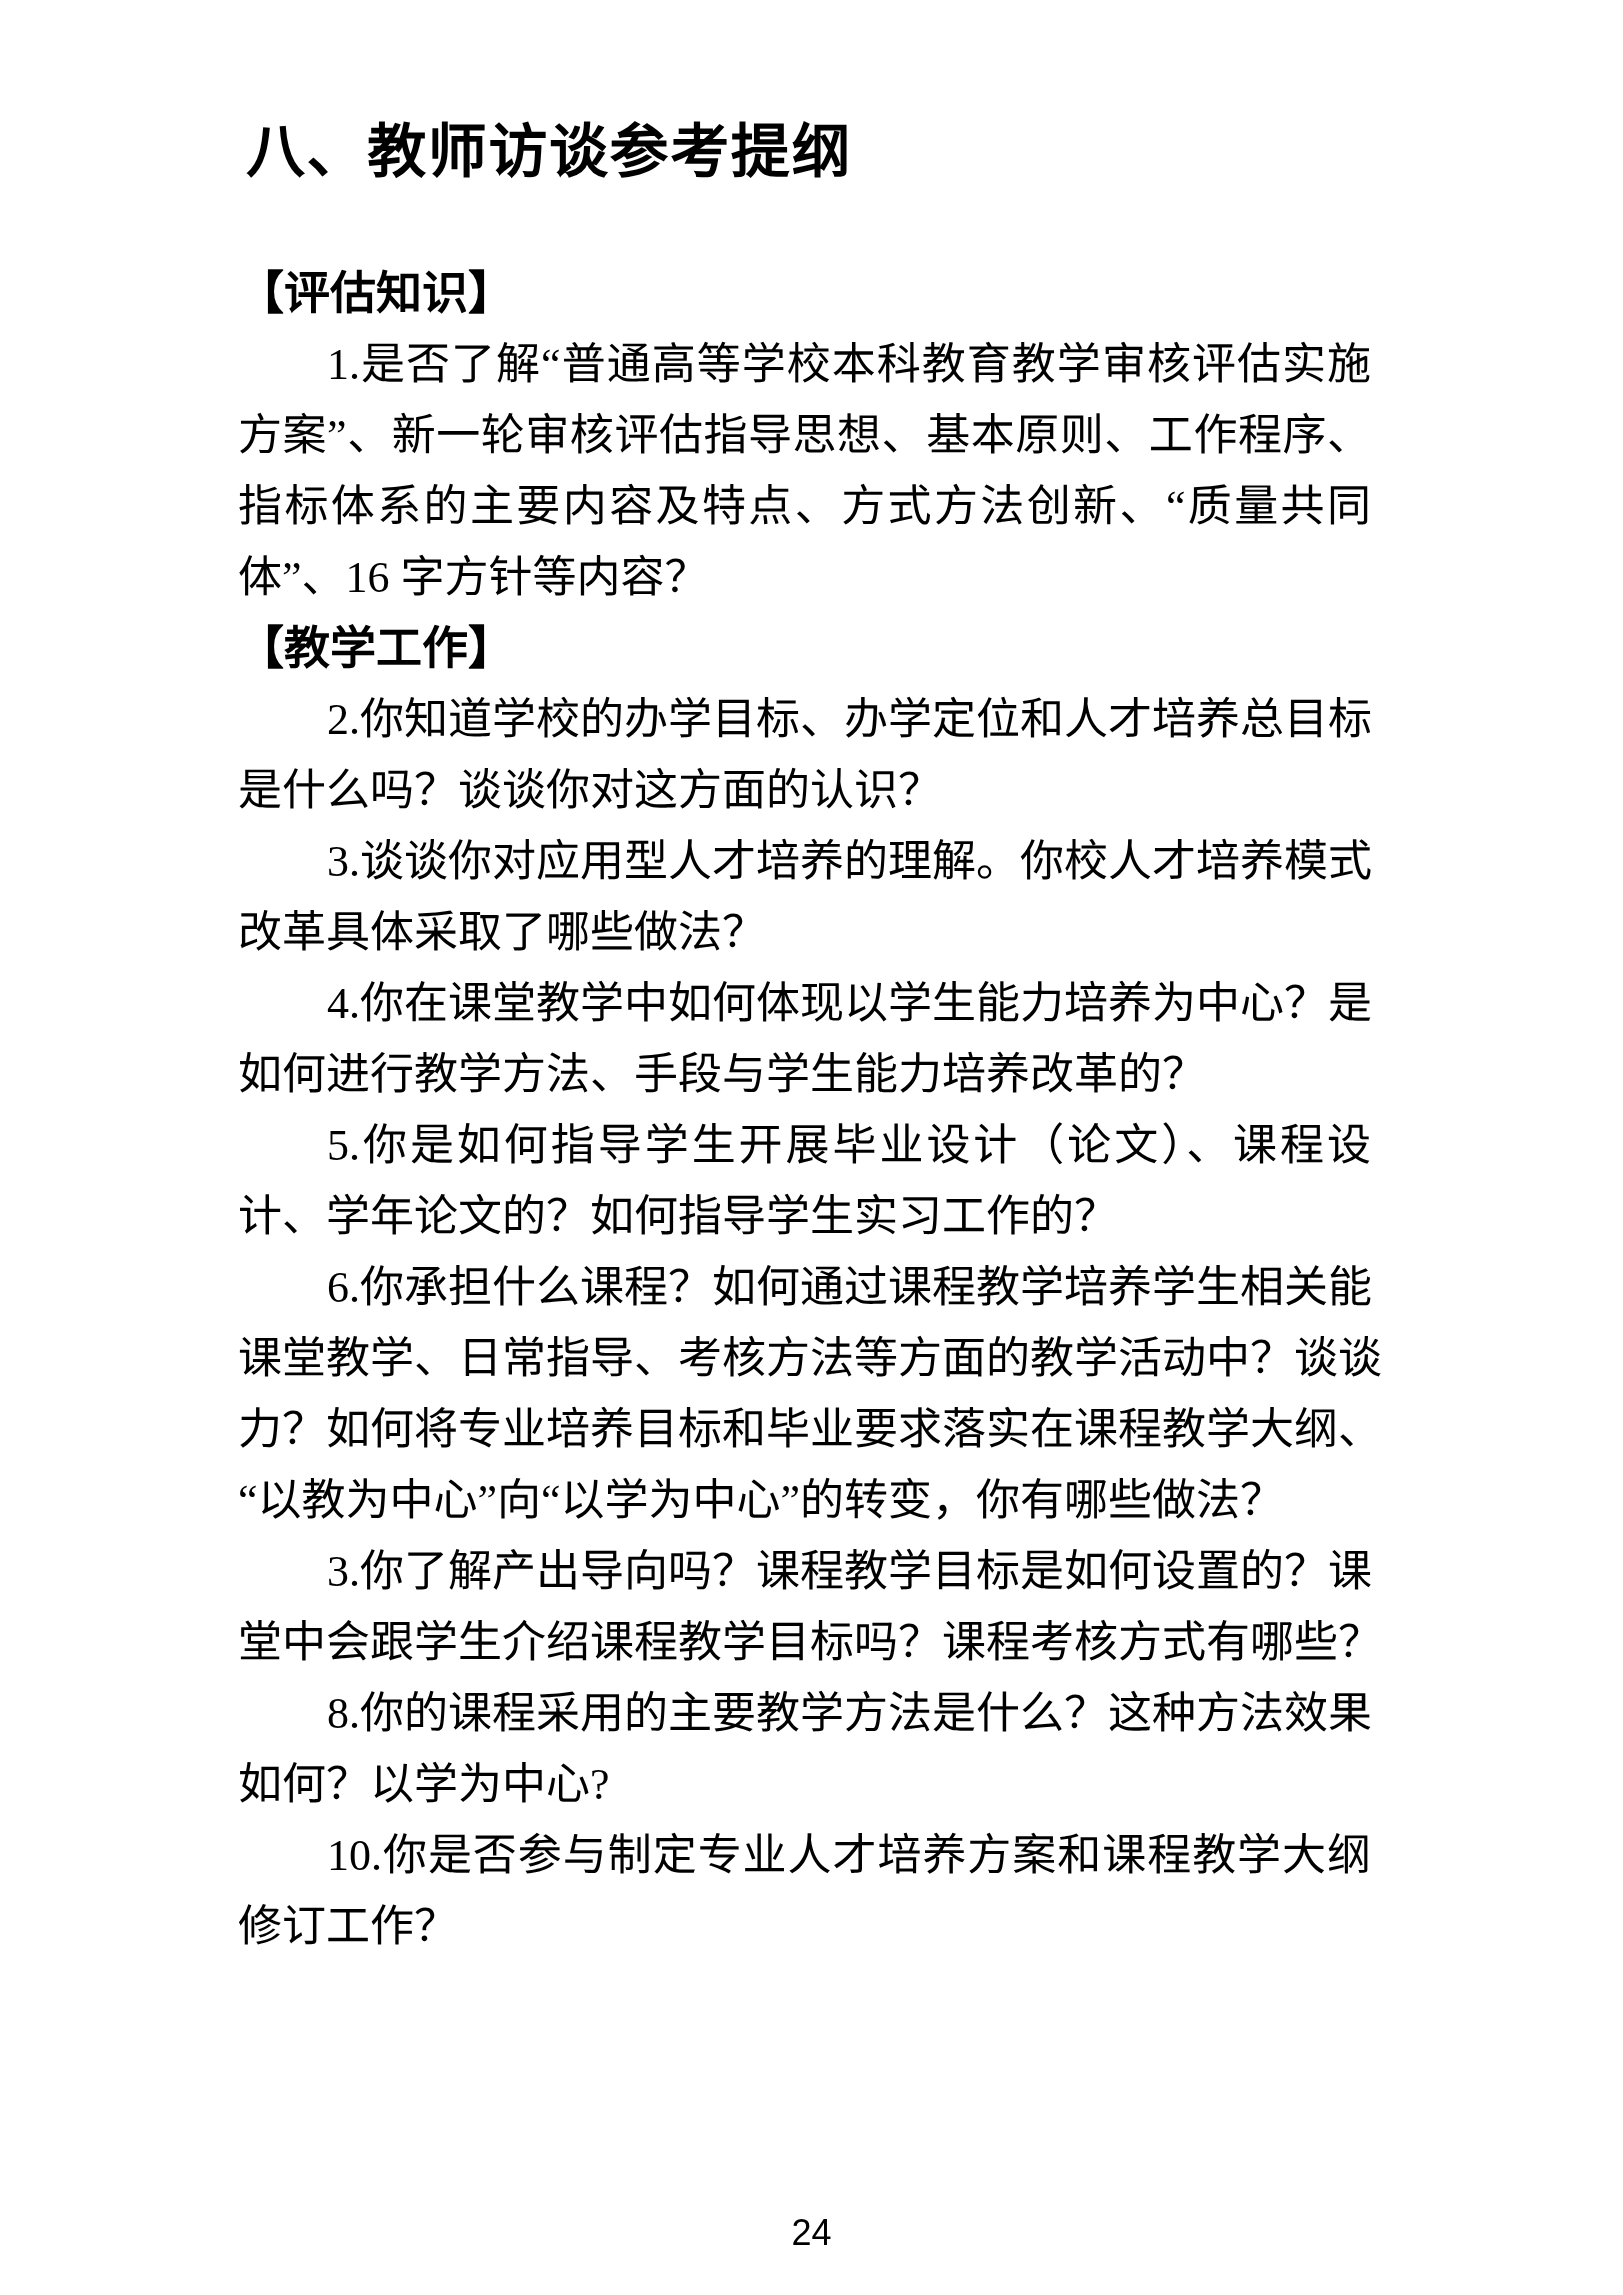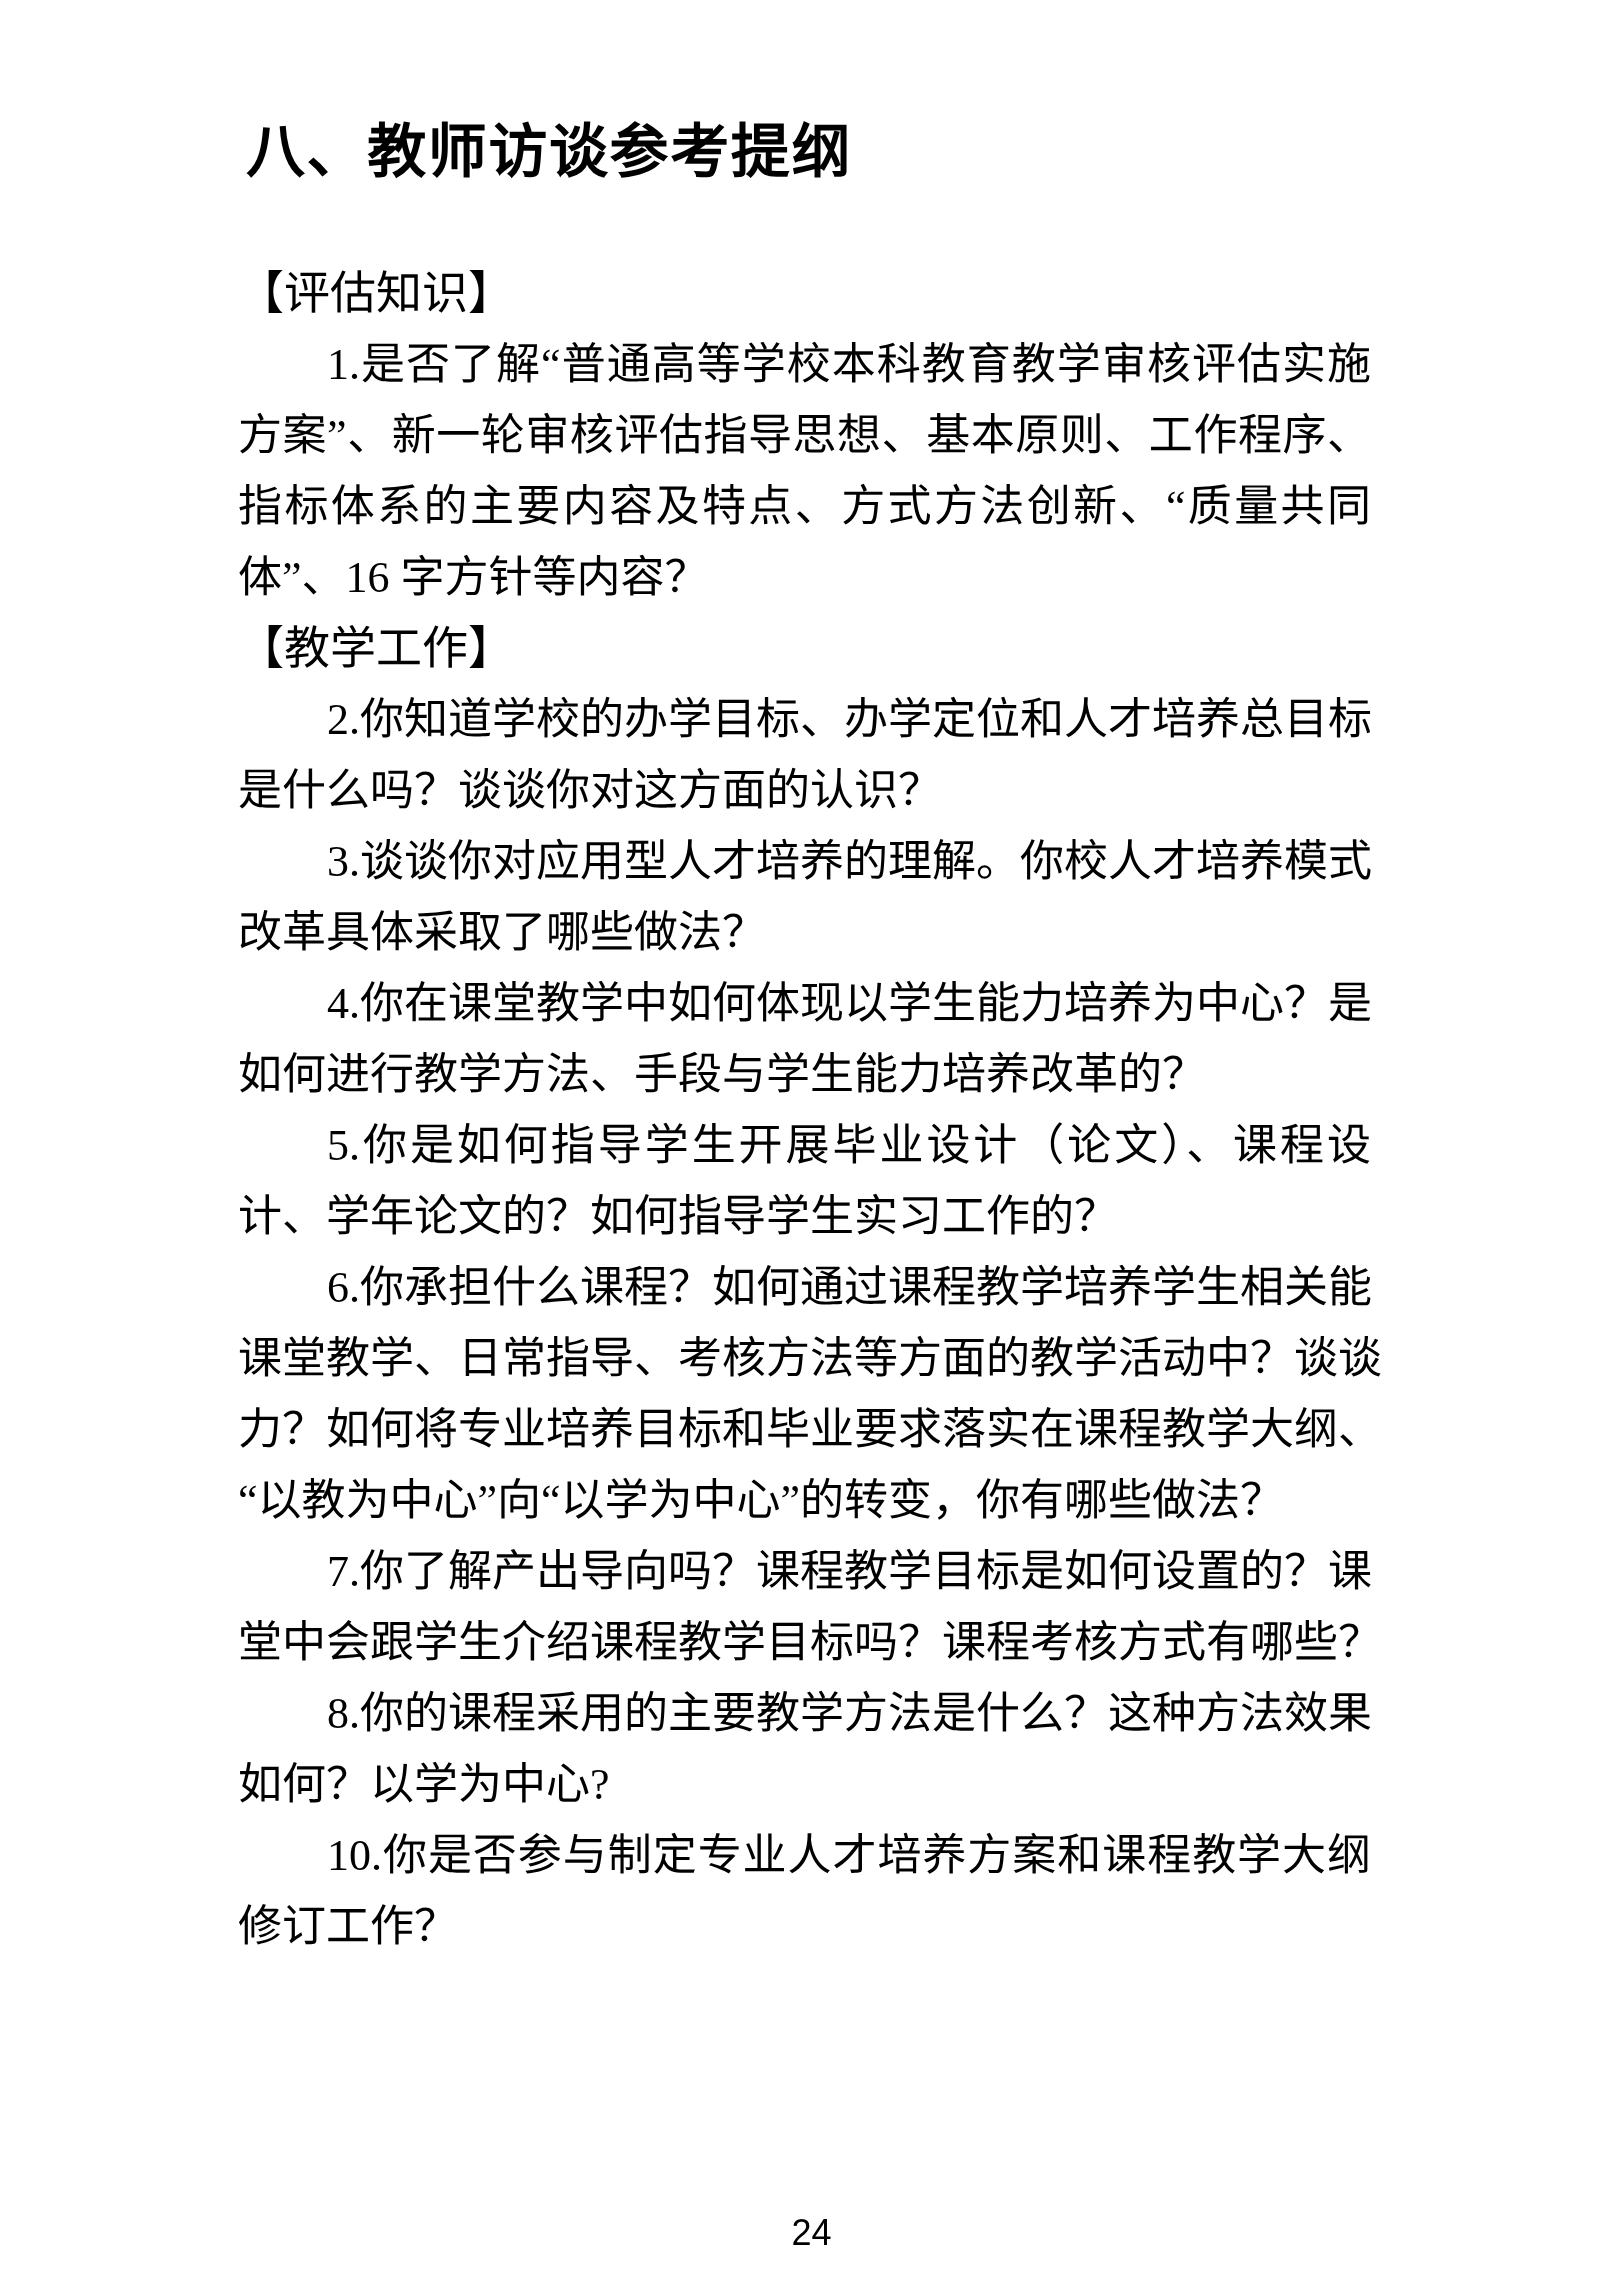--- a/index.html
+++ b/index.html
@@ -21,21 +21,21 @@
   .title {
     font-family: "Liberation Sans", "DejaVu Sans", sans-serif;
     font-weight: bold;
     font-size: 59px;
     line-height: 1.15;
     margin: 0 0 71px 8px;
     letter-spacing: 1.6px;
     white-space: nowrap;
   }
   .section-header {
-    font-weight: normal;
+    font-weight: bold;
     font-size: 46px;
     line-height: 71px;
     white-space: nowrap;
   }
   .line {
     font-size: 44px;
     line-height: 71px;
     white-space: nowrap;
   }
   .line.indent { text-indent: 89px; }
@@ -72,21 +72,21 @@
       <div class="line indent fill">3.谈谈你对应用型人才培养的理解。你校人才培养模式</div>
       <div class="line">改革具体采取了哪些做法？</div>
       <div class="line indent fill">4.你在课堂教学中如何体现以学生能力培养为中心？是</div>
       <div class="line">如何进行教学方法、手段与学生能力培养改革的？</div>
       <div class="line indent fill">5.你是如何指导学生开展毕业设计（论文）、课程设</div>
       <div class="line">计、学年论文的？如何指导学生实习工作的？</div>
       <div class="line indent fill">6.你承担什么课程？如何通过课程教学培养学生相关能</div>
       <div class="line fill">课堂教学、日常指导、考核方法等方面的教学活动中？谈谈</div>
       <div class="line fill">力？如何将专业培养目标和毕业要求落实在课程教学大纲、</div>
       <div class="line">“以教为中心”向“以学为中心”的转变，你有哪些做法？</div>
-      <div class="line indent fill">7.你了解产出导向吗？课程教学目标是如何设置的？课</div>
+      <div class="line indent fill">3.你了解产出导向吗？课程教学目标是如何设置的？课</div>
       <div class="line">堂中会跟学生介绍课程教学目标吗？课程考核方式有哪些？</div>
       <div class="line indent fill">8.你的课程采用的主要教学方法是什么？这种方法效果</div>
       <div class="line">如何？以学为中心?</div>
       <div class="line indent fill">10.你是否参与制定专业人才培养方案和课程教学大纲</div>
       <div class="line">修订工作？</div>
     </div>
 
   <div class="page-num">24</div>
 </div>
 

